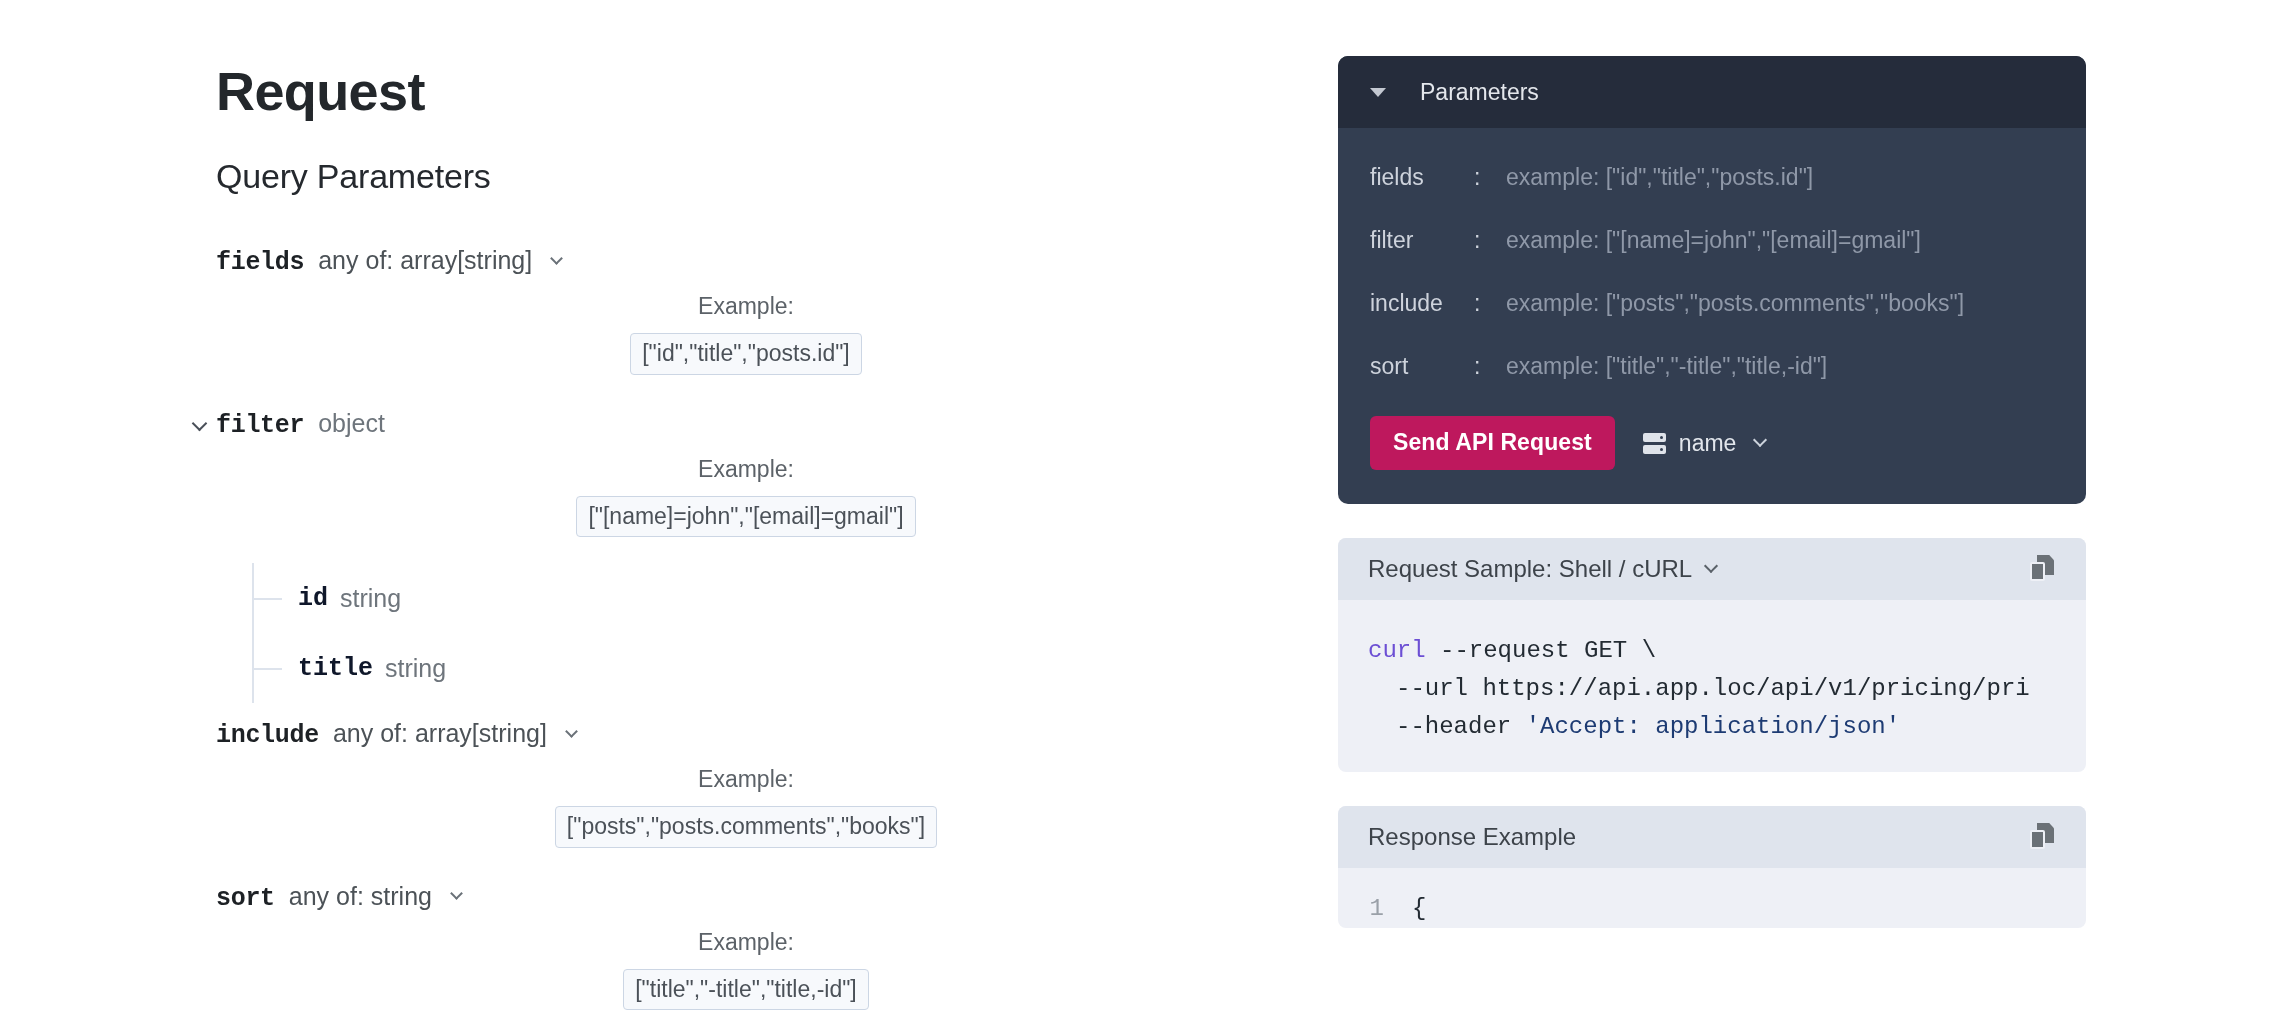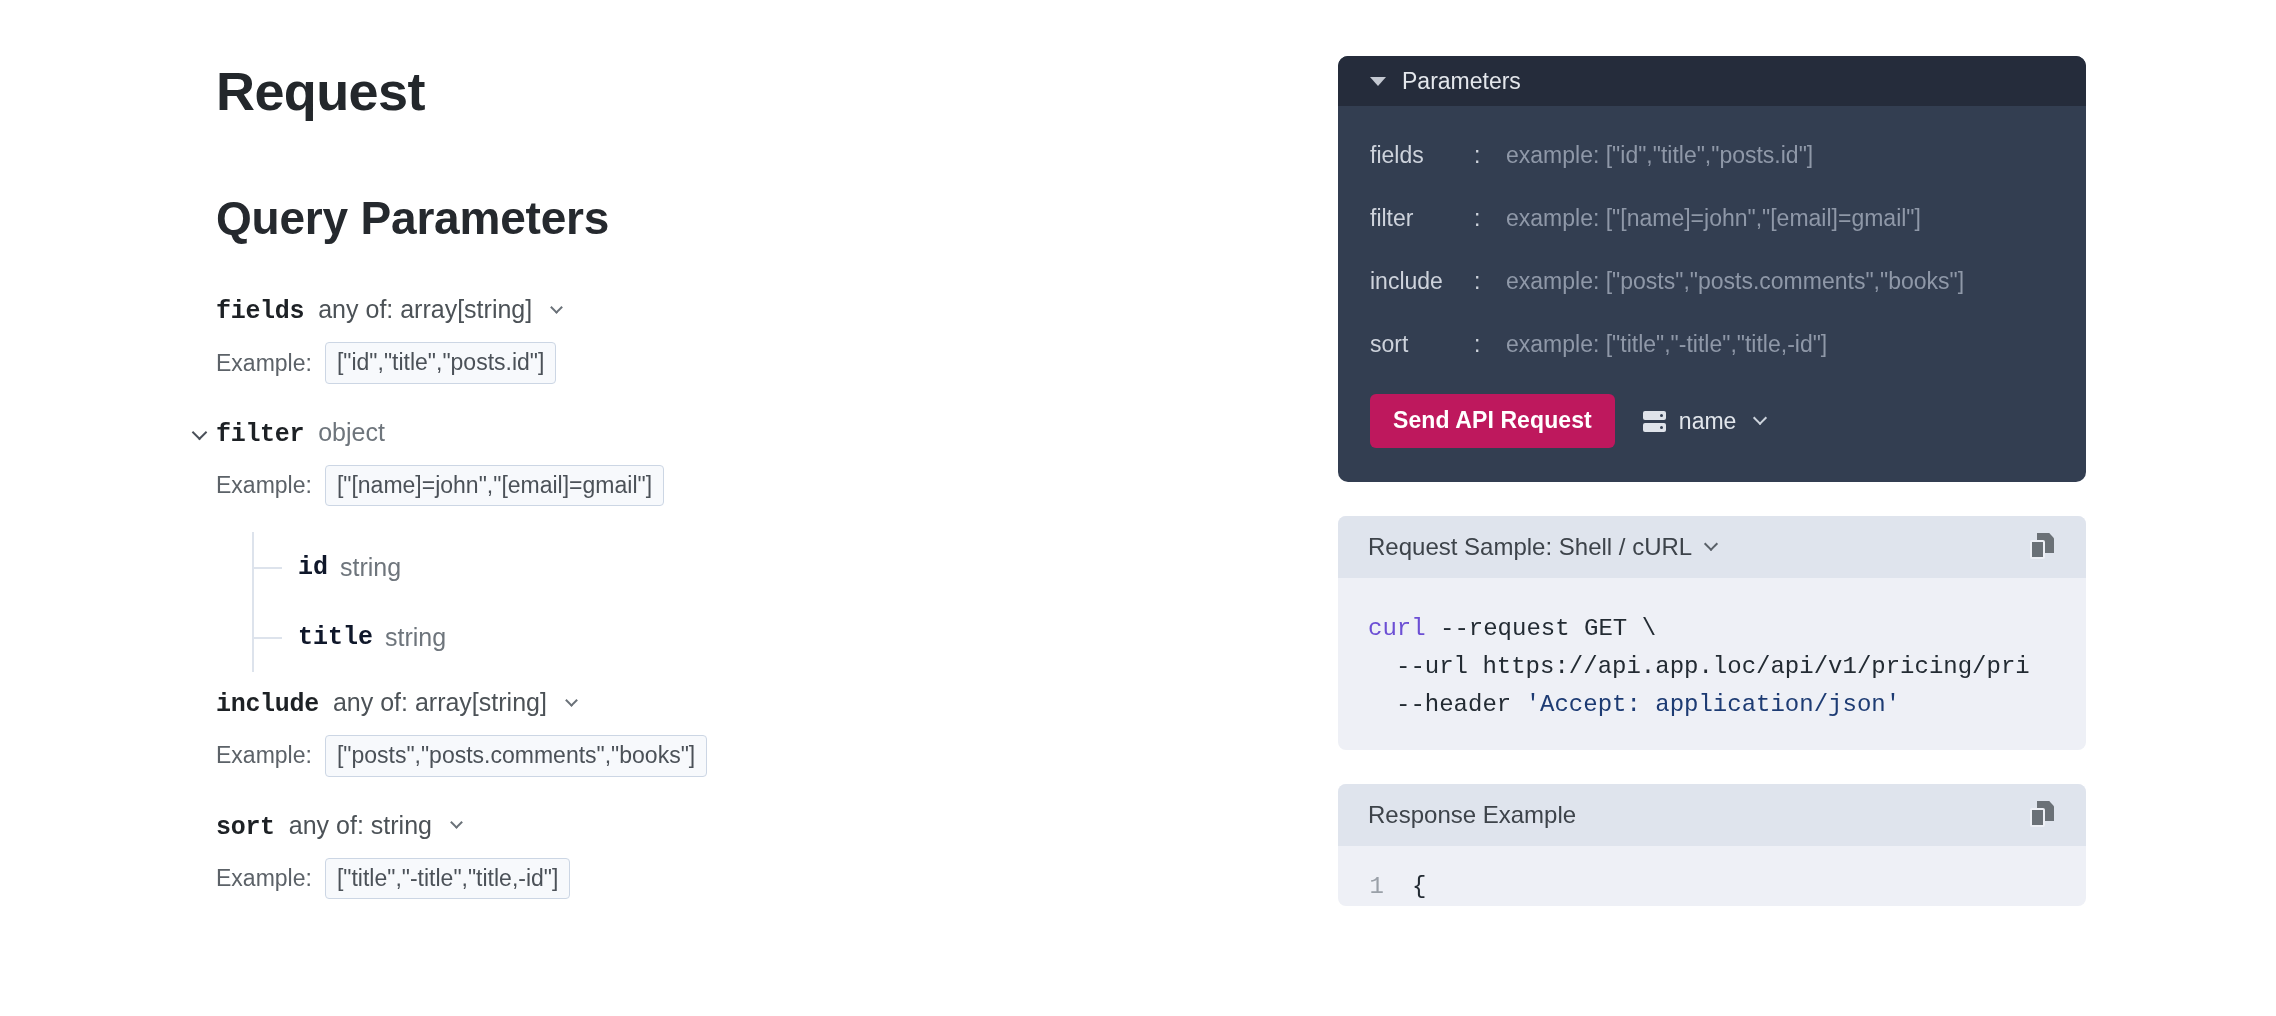--- a/index.html
+++ b/index.html
@@ -19,24 +19,24 @@
   }
   .page-title {
     font-size: 54px;
     font-weight: bold;
     color: #23272b;
     letter-spacing: -0.6px;
     margin-top: 62px;
     line-height: 1.1;
   }
   .section-title {
-    font-size: 46px;
-    font-weight: bold;
+    font-size: 34px;
+    font-weight: normal;
     color: #25292e;
-    margin-top: 70px;
+    margin-top: 36px;
     letter-spacing: -0.2px;
   }
 
   .params-list { margin-top: 52px; }
 
   .param-block { position: relative; margin-bottom: 36px; }
   .param-block.nested-parent { margin-bottom: 18px; }
 
   .param-head {
     display: flex;
@@ -78,20 +78,21 @@
     align-items: center;
     gap: 20px;
   }
   .param-type.plain { color: #6e757c; }
 
   .param-example {
     display: flex;
     align-items: center;
     gap: 13px;
     margin-top: 18px;
+    flex-direction: column;
   }
   .example-label {
     font-size: 23px;
     color: #5c6268;
   }
   .example-chip {
     border: 1px solid #ccd6e4;
     background: #f7f9fc;
     border-radius: 4px;
     padding: 6px 11px 7px 11px;
@@ -150,24 +151,24 @@
 
   
   .dark-panel {
     margin-top: 56px;
     border-radius: 10px;
     overflow: hidden;
     background: #333e51;
   }
   .dark-head {
     background: #252c3b;
-    height: 50px;
-    display: flex;
-    align-items: center;
-    gap: 16px;
+    height: 72px;
+    display: flex;
+    align-items: center;
+    gap: 34px;
     padding: 0 32px;
   }
   .tri-down {
     width: 0; height: 0;
     border-left: 8px solid transparent;
     border-right: 8px solid transparent;
     border-top: 9px solid #c3c8d1;
   }
   .dark-head-title {
     color: #e4e7ec;

